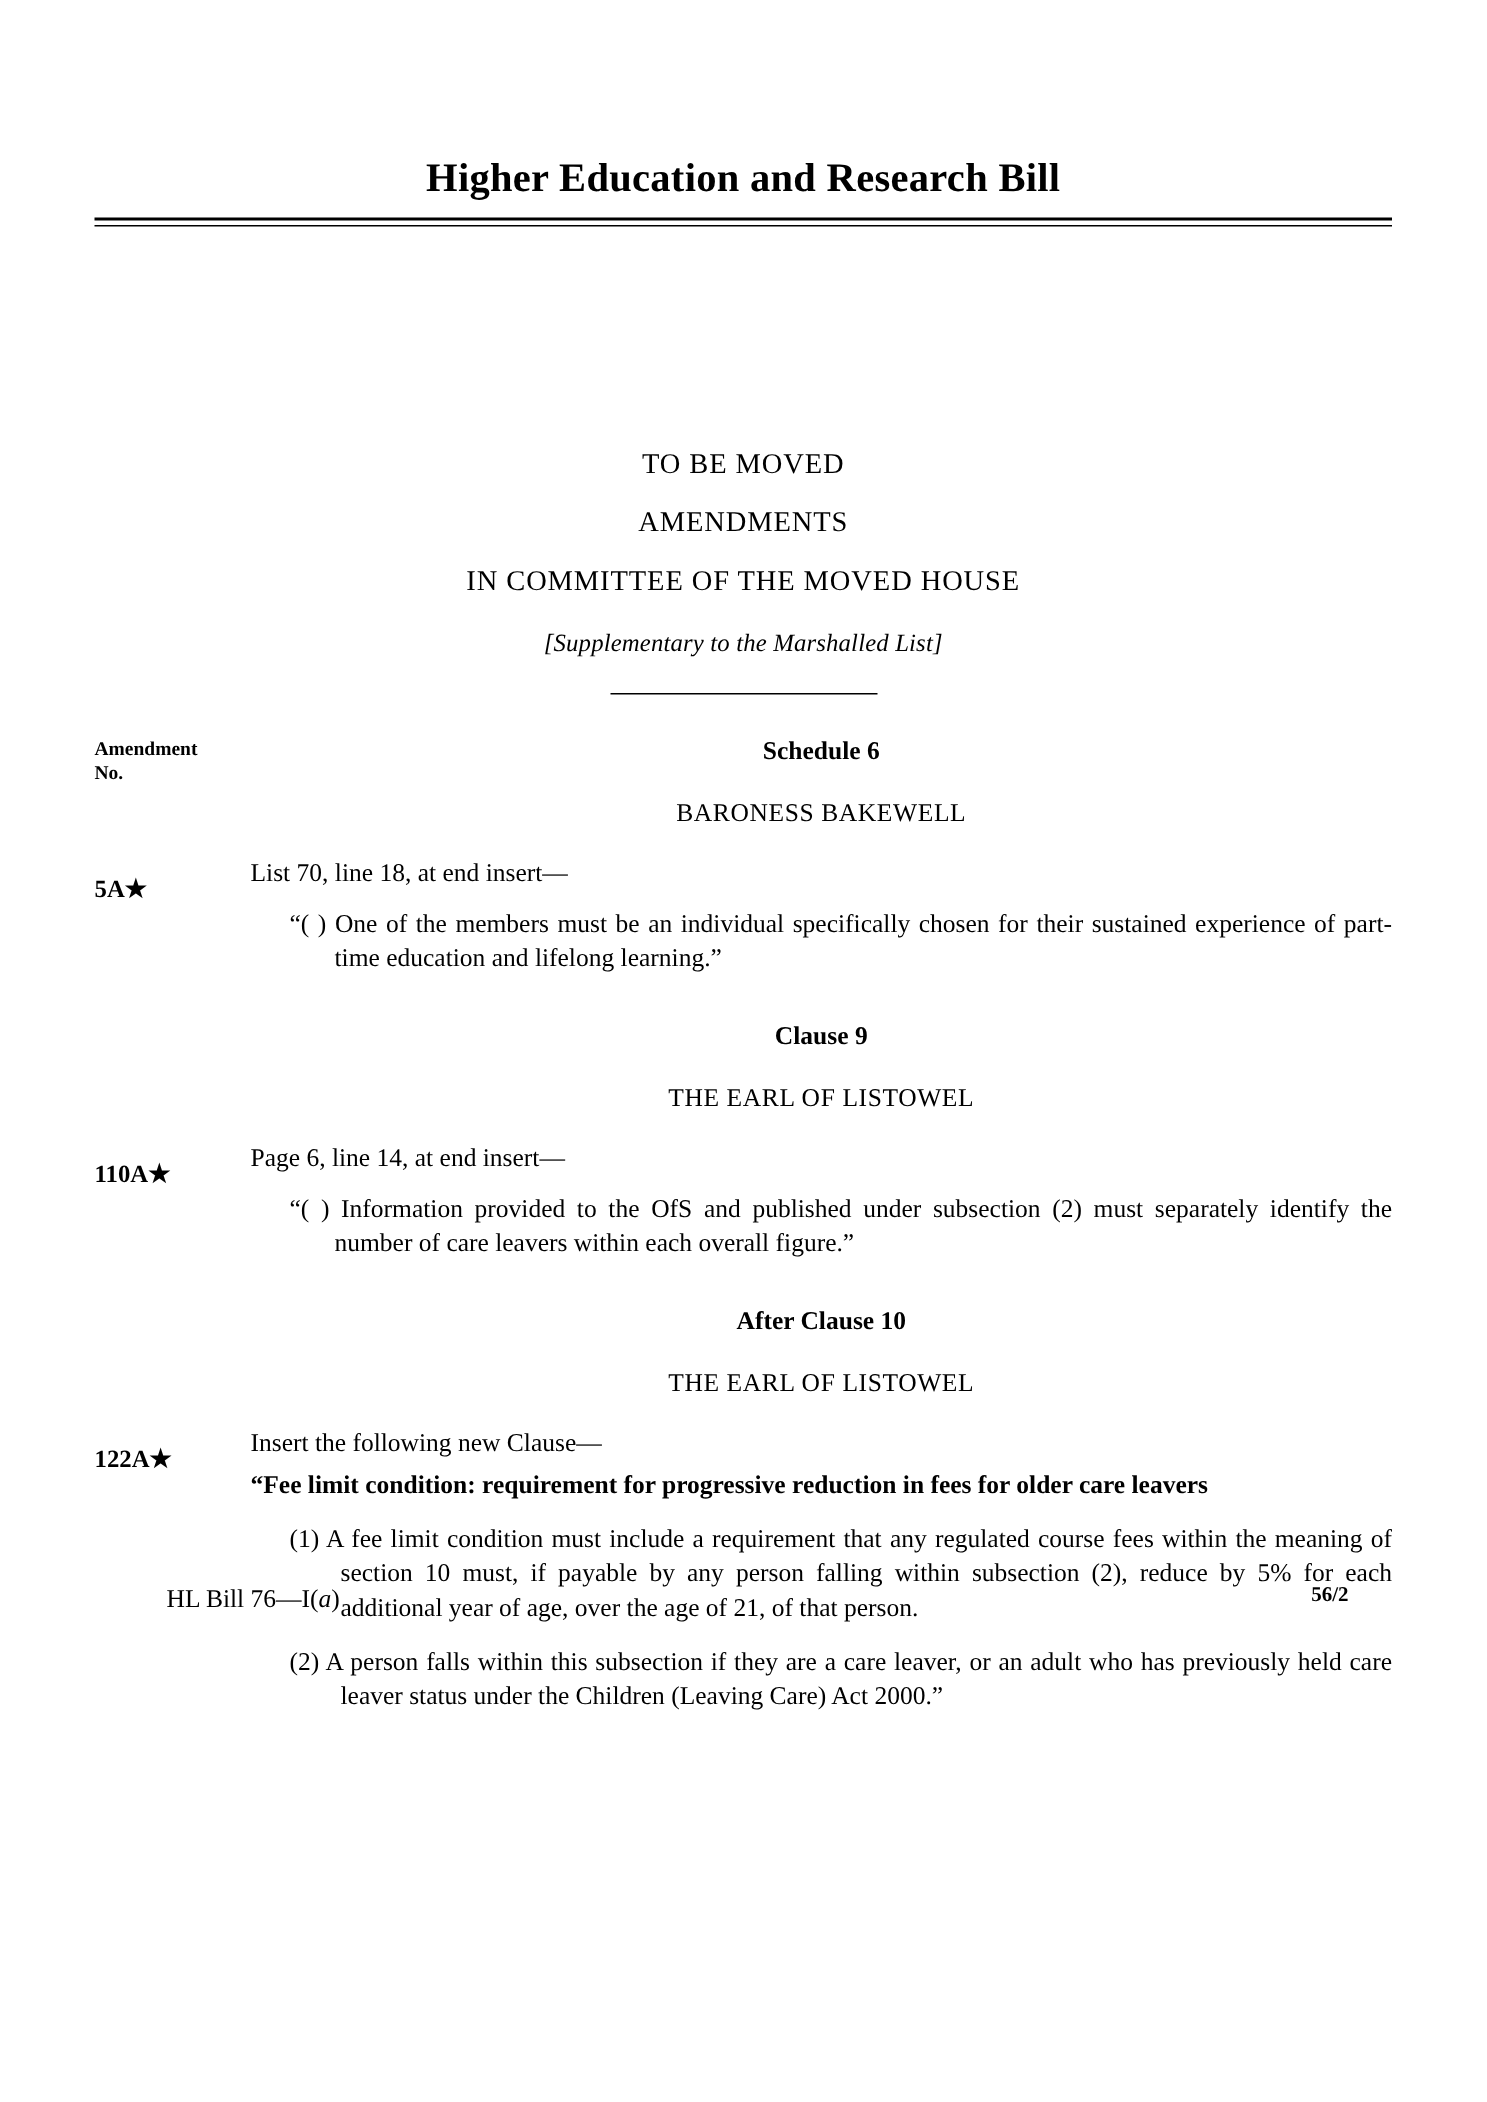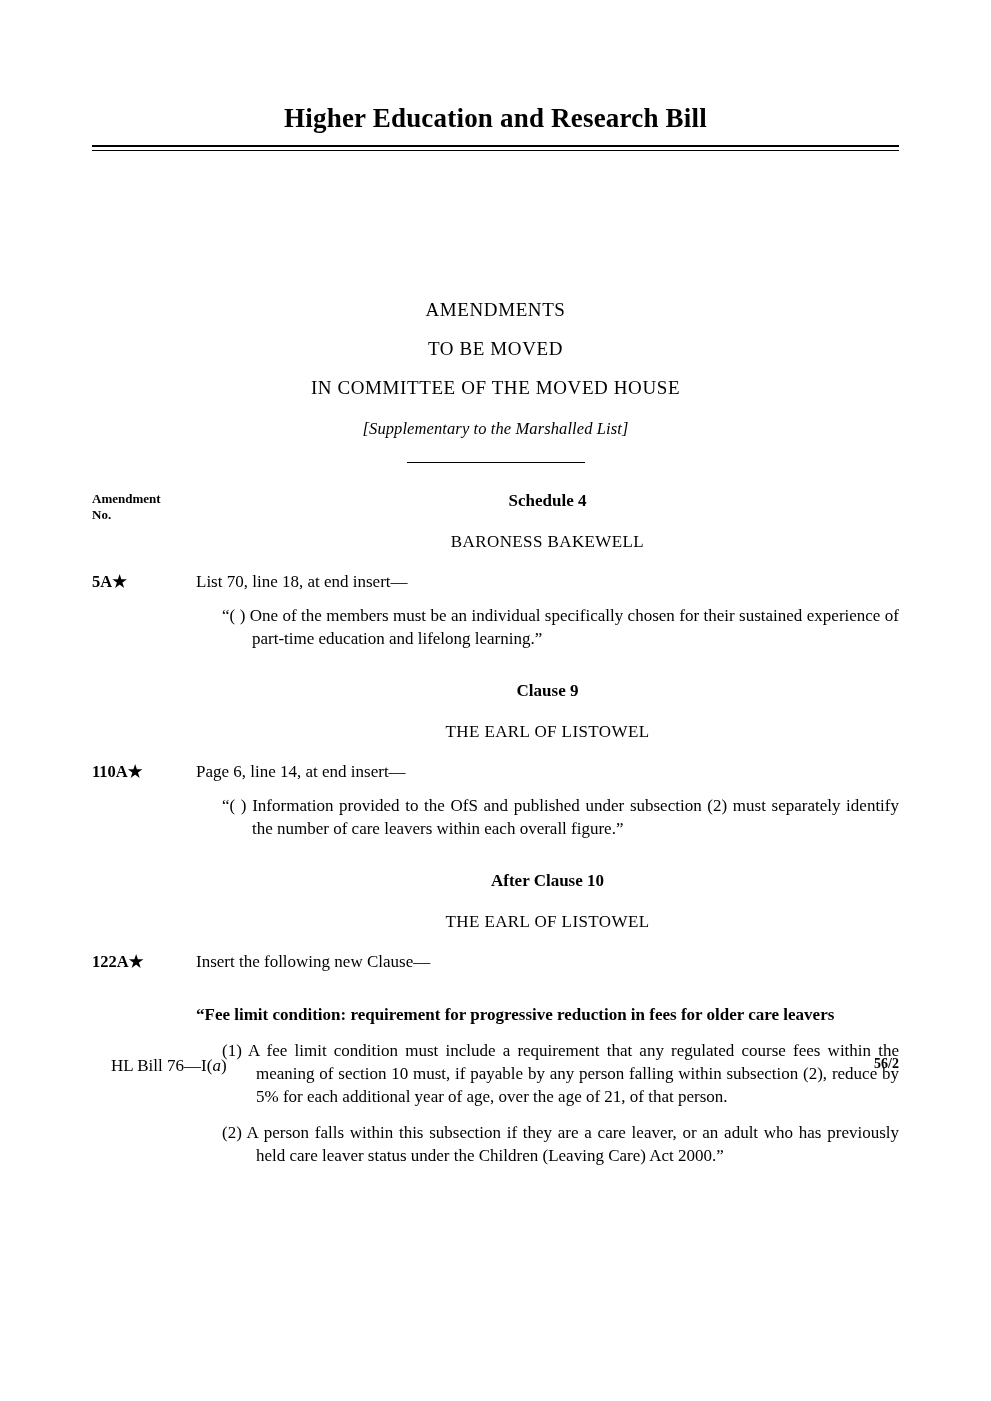--- a/index.html
+++ b/index.html
@@ -13,21 +13,21 @@
     position: relative;
     font-family: "Liberation Serif", serif;
     color: #000000;
   }
   .page {
     position: absolute;
     left: 0; top: 0;
     width: 991px;
     height: 1158px;
     box-sizing: border-box;
-    padding: 0 92px;
+    padding: 0 63px;
   }
   
   .doc-title {
     text-align: center;
     font-weight: bold;
     font-size: 27px;
     letter-spacing: 0.2px;
     margin-top: 103px;
     font-family: "Liberation Serif", serif;
   }
@@ -90,39 +90,39 @@
     margin-top: 21px;
   }
   .amend-row {
     position: relative;
     margin-top: 20px;
     min-height: 20px;
   }
   .amend-no {
     position: absolute;
     left: -104px;
-    top: 0;
+    top: 11px;
     width: 100px;
     font-size: 16.5px;
     font-weight: bold;
   }
   .amend-line {
     font-size: 17px;
   }
   .quote-block {
     margin-top: 12px;
     margin-left: 26px;
     font-size: 17px;
     text-align: justify;
     line-height: 1.38;
     padding-left: 30px;
     text-indent: -30px;
   }
   .new-clause-title {
-    margin-top: 32px;
+    margin-top: 7px;
     font-size: 17px;
     font-weight: bold;
     line-height: 1.34;
   }
   .sub {
     margin-top: 12px;
     margin-left: 26px;
     padding-left: 34px;
     text-indent: -34px;
     font-size: 17px;
@@ -147,35 +147,35 @@
 </style>
 </head>
 <body>
 
 <div class="page">
 
   <div class="doc-title">Higher Education and Research Bill</div>
   <div class="rule-double"></div>
 
   <div class="amend-heading">
+    <div>TO BE MOVED</div>
     <div>AMENDMENTS</div>
-    <div>TO BE MOVED</div>
     <div>IN COMMITTEE OF THE MOVED HOUSE</div>
     <div class="supp">[Supplementary to the Marshalled List]</div>
     <div class="short-rule"></div>
   </div>
 
   <div class="body">
 
     <div class="col-label">Amendment<br>No.</div>
 
     <div class="content">
 
       <div>
-        <div class="center-head">Schedule 4</div>
+        <div class="center-head">Schedule 6</div>
         <div class="member">BARONESS BAKEWELL</div>
         <div class="amend-row">
           <div class="amend-no">5A★</div>
           <div class="amend-line">List 70, line 18, at end insert—</div>
         </div>
         <div class="quote-block">“( )  One of the members must be an individual specifically chosen for their sustained experience of part-time education and lifelong learning.”</div>
       </div>
 
       <div class="spacer-head">
         <div class="center-head">Clause 9</div>

